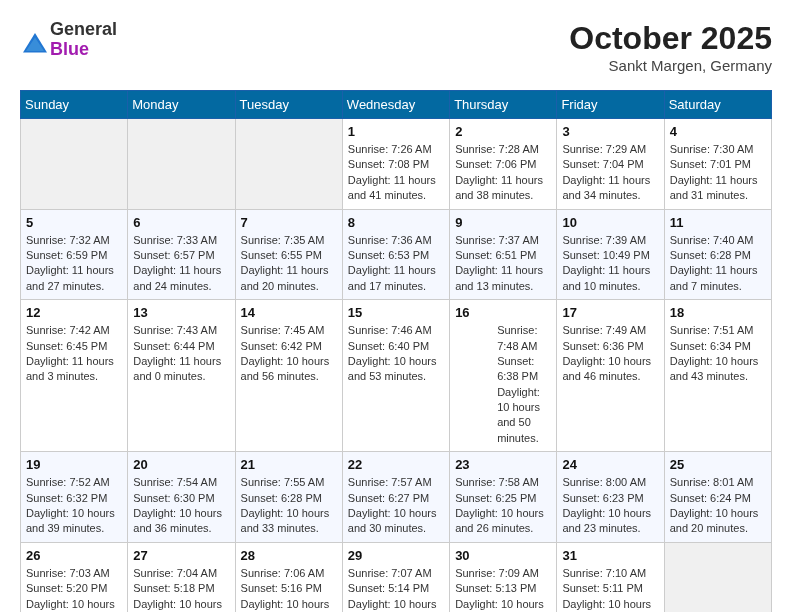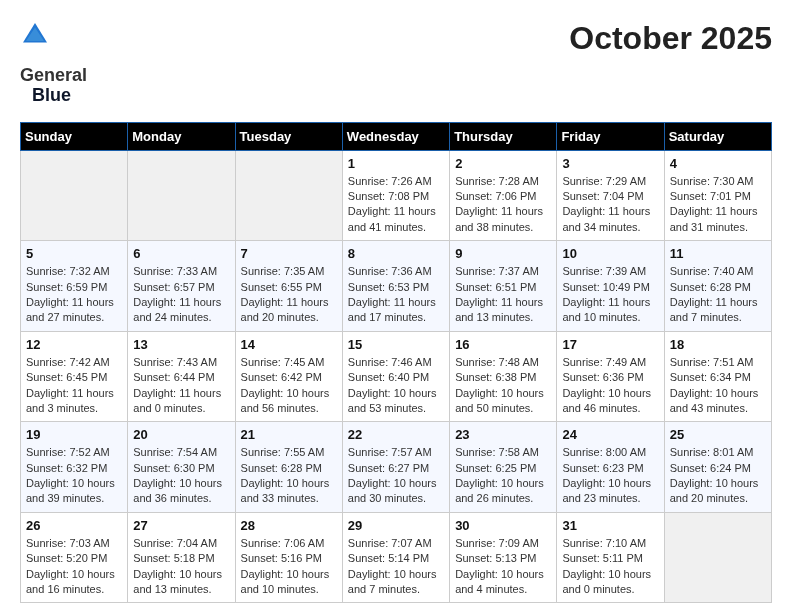--- a/index.html
+++ b/index.html
@@ -11,31 +11,30 @@
       padding: 20px;
     }
     .header {
       display: flex;
       justify-content: space-between;
       align-items: flex-start;
       margin-bottom: 16px;
     }
     .logo {
       display: flex;
-      align-items: flex-start;
-      gap: 16px;
-      flex-direction: column;
+      align-items: flex-end;
+      gap: 0;
     }
     .logo-text {
       font-size: 18px;
       font-weight: bold;
       line-height: 1.1;
     }
     .logo-general { color: #333; }
-    .logo-blue { color: #0f172a; margin-left: 12px; }
+    .logo-blue { color: #a21caf; }
     .logo-icon {
       width: 30px;
       height: 30px;
     }
     .title-block {
       text-align: right;
     }
     .month-title {
       font-size: 32px;
       font-weight: bold;
@@ -44,24 +43,24 @@
     .subtitle {
       font-size: 15px;
       color: #444;
     }
     .calendar {
       width: 100%;
       border-collapse: collapse;
       border: 1px solid #ccc;
     }
     .calendar th {
-      background: #000000;
+      background: #0369a1;
       color: #fff;
       font-size: 13px;
-      font-weight: bold;
+      font-weight: normal;
       padding: 6px 4px;
       text-align: left;
       border: 1px solid #1a5faa;
     }
     .calendar td {
       width: calc(100% / 7);
       vertical-align: top;
       padding: 5px 5px 5px 5px;
       border: 1px solid #ccc;
       font-size: 11px;
@@ -103,20 +102,21 @@
       <polygon points="20,4 36,30 4,30" fill="#2176d2"></polygon>
       <polygon points="20,10 32,28 8,28" fill="#4fa3e0" opacity="0.5"></polygon>
     </svg>
     <div class="logo-text">
       <div class="logo-general">General</div>
       <div class="logo-blue">Blue</div>
     </div>
   </div>
   <div class="title-block">
     <div class="month-title">October 2025</div>
+    <div class="subtitle">Sankt Margen, Germany</div>
   </div>
 </div>
 
 <table class="calendar">
   <thead>
     <tr>
     <th>Sunday</th>
         <th>Monday</th>
         <th>Tuesday</th>
         <th>Wednesday</th>
@@ -219,21 +219,21 @@
 Daylight: 10 hours and 56 minutes.</div>
         </td>
         <td>
           <div class="day-num">15</div>
           <div class="day-info" style="white-space: pre-line;">Sunrise: 7:46 AM
 Sunset: 6:40 PM
 Daylight: 10 hours and 53 minutes.</div>
         </td>
         <td>
           <div class="day-num">16</div>
-          <div class="day-info" style="white-space: pre-line;">Sunrise: 7:48 AM
+          <div class="day-info" style="white-space: pre-line; margin-left: 42px;">Sunrise: 7:48 AM
 Sunset: 6:38 PM
 Daylight: 10 hours and 50 minutes.</div>
         </td>
         <td>
           <div class="day-num">17</div>
           <div class="day-info" style="white-space: pre-line;">Sunrise: 7:49 AM
 Sunset: 6:36 PM
 Daylight: 10 hours and 46 minutes.</div>
         </td>
         <td>

